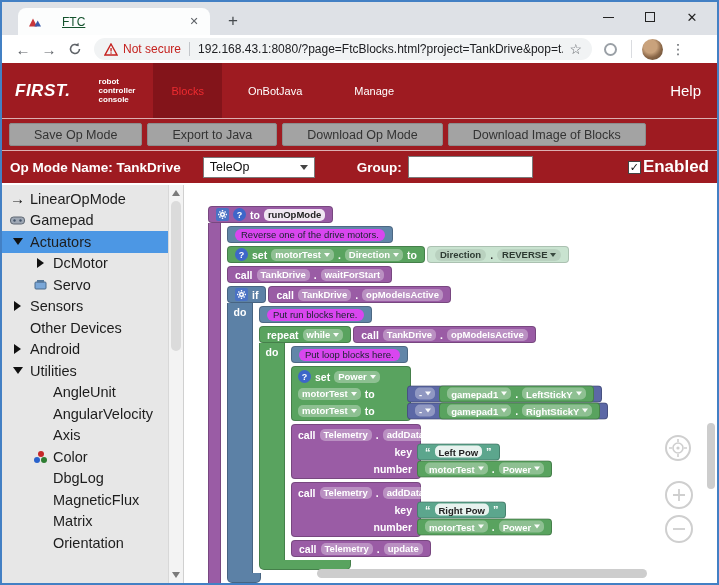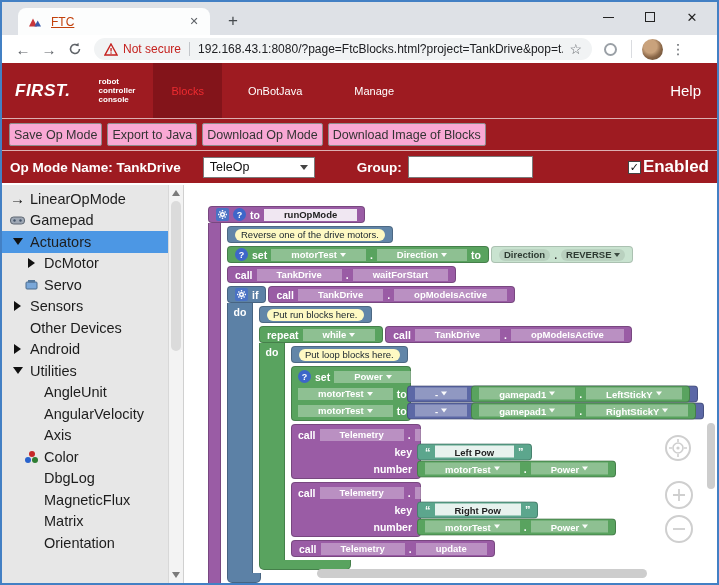--- a/index.html
+++ b/index.html
@@ -2,21 +2,21 @@
 <html><head>
 <meta charset="utf-8">
 <style>
   * { box-sizing: border-box; margin: 0; padding: 0; }
   body { font-family: "Liberation Sans", sans-serif; background:#fff; }
   .window { width:719px; height:585px; border:2px solid #4380C4; display:flex; flex-direction:column; background:#fff; overflow:hidden; position:relative; }
 
   
   .titlebar { height:33px; background:#DEE1E6; position:relative; flex:none; }
   .tab { position:absolute; left:16px; top:6px; width:192px; height:27px; background:#FCFDFD; border-radius:8px 8px 0 0; display:flex; align-items:center; padding:0 8px 0 10px; }
-  .tab-title { font-size:12px; color:#c2410c; margin-left:9px; flex:1;text-decoration:underline; }
+  .tab-title { font-size:12px; color:#14532d; margin-left:20px; flex:1;text-decoration:underline; }
   .tab-close { color:#5F6368; font-size:11px; width:16px; height:16px; display:flex; align-items:center; justify-content:center; border-radius:8px; }
   .newtab { position:absolute; left:218px; top:6px; width:26px; height:26px; display:flex; align-items:center; justify-content:center; color:#45494D; font-size:17px; }
   .winbtns { position:absolute; right:4px; top:0; height:30px; display:flex; }
   .wbtn { width:42px; height:30px; display:flex; align-items:center; justify-content:center; color:#222; }
   .ic-min { width:11px; height:1px; background:#222; display:inline-block; }
   .ic-max { width:10px; height:10px; border:1px solid #222; display:inline-block; }
   .ic-x { font-size:13px; line-height:1; }
 
   
   .addrrow { height:28px; background:#fff; display:flex; align-items:center; padding:0 8px; flex:none; }
@@ -35,40 +35,40 @@
   
   .navhdr { height:55px; background:#9E1B21; display:flex; align-items:stretch; color:#fff; flex:none; }
   .brand { display:flex; align-items:center; padding-left:13px;gap:20px; }
   .first { font-style:italic; font-weight:bold; font-size:17px; letter-spacing:.5px; }
   .brandsub { font-size:8px; line-height:9px; font-weight:bold; margin-left:8px; }
   .navitem { display:flex; align-items:center; font-size:11px; padding:0 26px; }
   .navitem.active { background:#83141A; color:#EE2B30; margin-left:18px; padding:0 18px; }
   .help { margin-left:auto; display:flex; align-items:center; font-size:15px; padding-right:16px; }
 
   .btnrow { height:32px; background:#9E1B21; border-top:1px solid rgba(255,255,255,.65); display:flex; align-items:center; padding-left:7px; gap:5px; flex:none; }
-  .gbtn { background:#f9a8d4; border:1px solid #8D8D8D; border-radius:2px; color:#333; font-size:12.5px; height:23px; padding:0 4px; font-family:"Liberation Sans",sans-serif; }
+  .gbtn { background:#a3a3a3; border:1px solid #8D8D8D; border-radius:2px; color:#333; font-size:12.5px; height:23px; padding:0 24px; font-family:"Liberation Sans",sans-serif; }
 
   .opmrow { height:33px; background:#9E1B21; border-top:1px solid rgba(255,255,255,.65); display:flex; align-items:center; padding:0 8px; color:#fff; flex:none; }
   .opmlabel { font-weight:bold; font-size:13.5px; }
   .select { width:112px; height:21px; background:#fff; color:#111; font-size:12.5px; display:flex; align-items:center; padding:0 6px; margin-left:22px; justify-content:space-between; border:1px solid #7A7A7A; }
   .selcaret { width:0; height:0; border-left:4px solid transparent; border-right:4px solid transparent; border-top:5px solid #444; }
   .grouplabel { font-weight:bold; font-size:13.5px; margin-left:42px; }
   .groupinput { width:125px; height:22px; border:1px solid #7A7A7A; margin-left:6px; background:#fff; font-size:12px; padding:0 4px; }
   .enabledwrap { margin-left:auto; display:flex; align-items:center; }
   .checkbox { width:13px; height:13px; background:#fff; border:1px solid #444; color:#111; font-size:11px; line-height:11px; display:flex; align-items:center; justify-content:center; }
   .enabledlabel { font-weight:bold; font-size:17px; margin-left:2px; }
 
   
   .content { flex:1; display:flex; border-top:2px solid #fff; min-height:0; }
 
   
   .sidebar { width:181px; background:#E7E7E7; position:relative; flex:none; padding-top:3px; }
   .side-item { height:21.5px; display:flex; align-items:center; padding-left:7px; color:#1D1D1D; font-size:14.5px; }
   .side-item .si-icon { width:17px; display:flex; justify-content:center; align-items:center; flex:none; margin-right:4px; }
-  .side-item.ind1 { padding-left:21px; }
+  .side-item.ind1 { padding-left:30px; }
   .side-item.selected { background:#4C97E4; width:166px; }
   .tri-down { width:0; height:0; border-left:5px solid transparent; border-right:5px solid transparent; border-top:7px solid #111; }
   .tri-right { width:0; height:0; border-top:5px solid transparent; border-bottom:5px solid transparent; border-left:7px solid #111; }
   .arrow-glyph { font-size:15px; color:#111; }
   .colordots { position:relative; width:13px; height:12px; }
   .cd { position:absolute; width:6px; height:6px; border-radius:50%; }
   .cd.r { background:#C62828; left:4px; top:0; }
   .cd.b { background:#2962CC; left:0; bottom:0; }
   .cd.g { background:#2E7D32; right:0; bottom:0; }
   .side-scroll { position:absolute; top:0; right:0; bottom:0; width:15px; background:#F3F3F3; border-left:1px solid #D8D8D8; }
@@ -83,23 +83,23 @@
   
   .brow { display:flex; align-items:center; gap:2px; }
   .blk { display:inline-flex; align-items:center; gap:4px; padding:0 7px; height:17px; border-radius:4px; border:1px solid rgba(0,0,0,.22); color:#fff; font-size:10.5px; font-weight:bold; white-space:nowrap; }
   .purple { background:#9A5CA5; } .purple-bg { background:#9A5CA5; }
   .blue   { background:#5C81A6; } .blue-bg { background:#5C81A6; }
   .green  { background:#59A35F; } .green-bg { background:#59A35F; }
   .teal   { background:#5CA68D; }
   .indigo { background:#5C68A6; }
   .slate  { background:#6286A8; }
   .mint   { background:#C9E3D0; color:#333; border-color:rgba(0,0,0,.15); }
-  .pill { background:rgba(255,255,255,.32); border-radius:0; padding:0 20px; height:12px; display:inline-flex; align-items:center; gap:3px; font-size:9.5px; font-weight:bold; }
+  .pill { background:rgba(255,255,255,.32); border-radius:5px; padding:0 4px; height:12px; display:inline-flex; align-items:center; gap:3px; font-size:9.5px; font-weight:bold; }
   .pill.edit { background:rgba(255,255,255,.85); color:#222; }
-  .cpill { background:#fef9c3; color:#16222C; border-radius:8px; padding:0 6px; height:12px; display:inline-flex; align-items:center; font-size:9.5px; font-weight:normal; }
+  .cpill { background:#d946ef; color:#16222C; border-radius:8px; padding:0 6px; height:12px; display:inline-flex; align-items:center; font-size:9.5px; font-weight:normal; }
   .mpill { background:rgba(0,0,0,.08); border-radius:8px; padding:0 5px; height:12px; display:inline-flex; align-items:center; gap:3px; font-size:9.5px; font-weight:bold; color:#2E3B33; }
   .caret { width:0; height:0; border-left:3px solid transparent; border-right:3px solid transparent; border-top:4px solid rgba(255,255,255,.95); }
   .caret.dk { border-top-color:#3A4A40; }
   .dot { font-weight:bold; }
   .mut { width:13px; height:13px; border-radius:2px; background:#4A72C4; display:inline-flex; align-items:center; justify-content:center; flex:none; }
   .qicon { width:13px; height:13px; border-radius:50%; background:#3D66C9; color:#fff; font-size:9px; font-weight:bold; display:inline-flex; align-items:center; justify-content:center; flex:none; }
   .cshape { display:flex; flex-direction:column; align-items:flex-start; }
   .cbody { display:flex; align-items:stretch; }
   .cbar { width:13px; border-left:1px solid rgba(0,0,0,.22); border-right:1px solid rgba(0,0,0,.22); flex:none; color:#fff; font-size:10.5px; font-weight:bold; padding-top:3px; text-align:center; }
   .cbar.wide { width:26px; }

